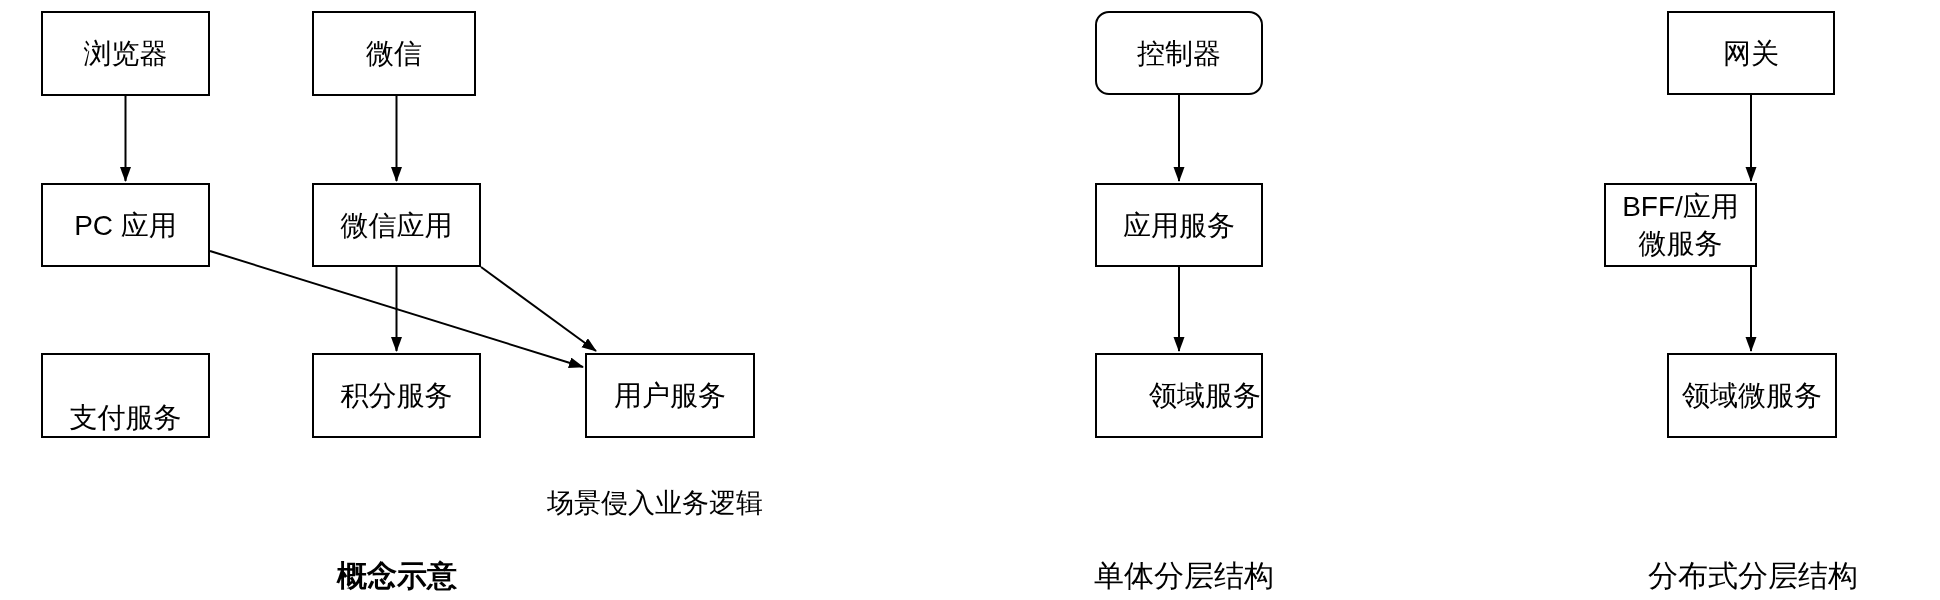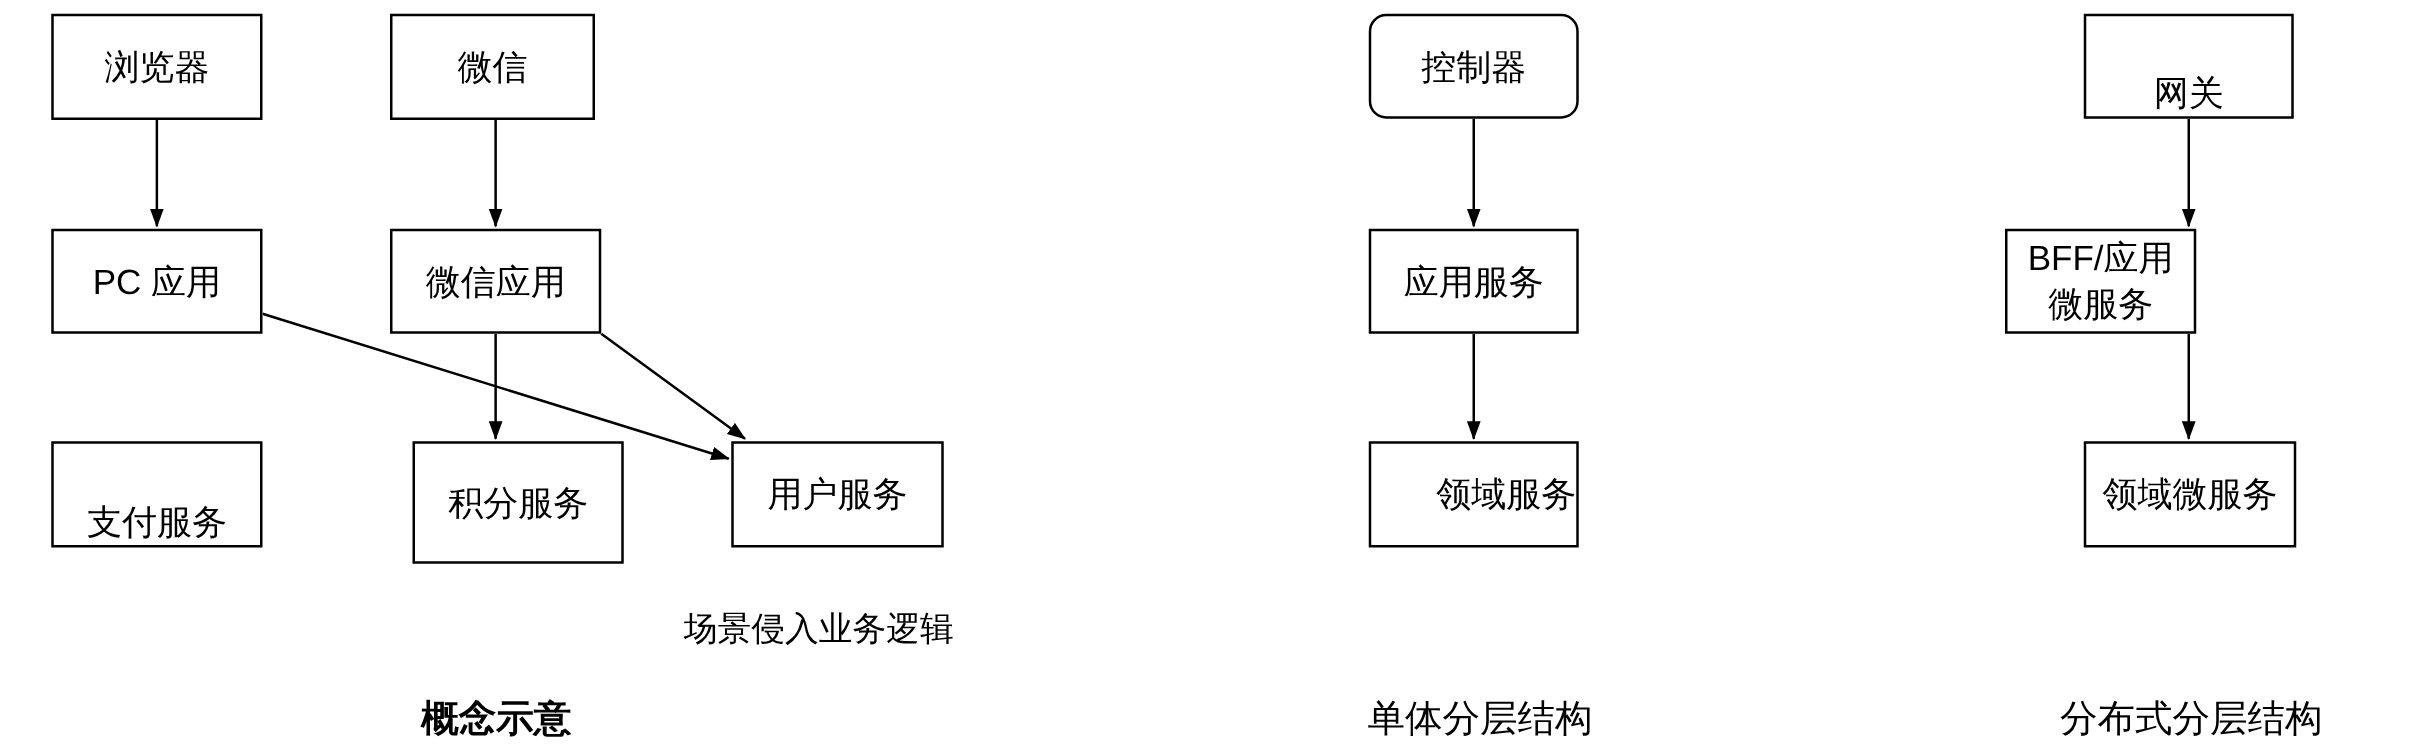--- a/index.html
+++ b/index.html
@@ -90,38 +90,38 @@
   </div>
   <div class="node" style="left:41px; top:183px; width:169px; height:84px;">
     <span>PC 应用</span>
   </div>
   <div class="node" style="left:312px; top:183px; width:169px; height:84px;">
     <span>微信应用</span>
   </div>
   <div class="node" style="left:41px; top:353px; width:169px; height:85px;justify-content:flex-end;">
     <span>支付服务</span>
   </div>
-  <div class="node" style="left:312px; top:353px; width:169px; height:98px;margin-left:18px;">
+  <div class="node" style="left:312px; top:353px; width:169px; height:85px;">
     <span>积分服务</span>
   </div>
   <div class="node" style="left:585px; top:353px; width:170px; height:85px;">
     <span>用户服务</span>
   </div>
 
   <div class="node" style="left:1095px; top:11px; width:168px; height:84px;border-radius:14px;">
     <span>控制器</span>
   </div>
   <div class="node" style="left:1095px; top:183px; width:168px; height:84px;">
     <span>应用服务</span>
   </div>
   <div class="node" style="left:1095px; top:353px; width:168px; height:85px;align-items:flex-end;">
     <span>领域服务</span>
   </div>
 
-  <div class="node" style="left:1667px; top:11px; width:168px; height:84px;justify-content:flex-end;">
+  <div class="node" style="left:1667px; top:11px; width:168px; height:84px;">
     <span>网关</span>
   </div>
   <div class="node" style="left:1604px; top:183px; width:153px; height:84px;">
     <span>BFF/应用</span>
     <span>微服务</span>
   </div>
   <div class="node" style="left:1667px; top:353px; width:170px; height:85px;">
     <span>领域微服务</span>
   </div>
 

